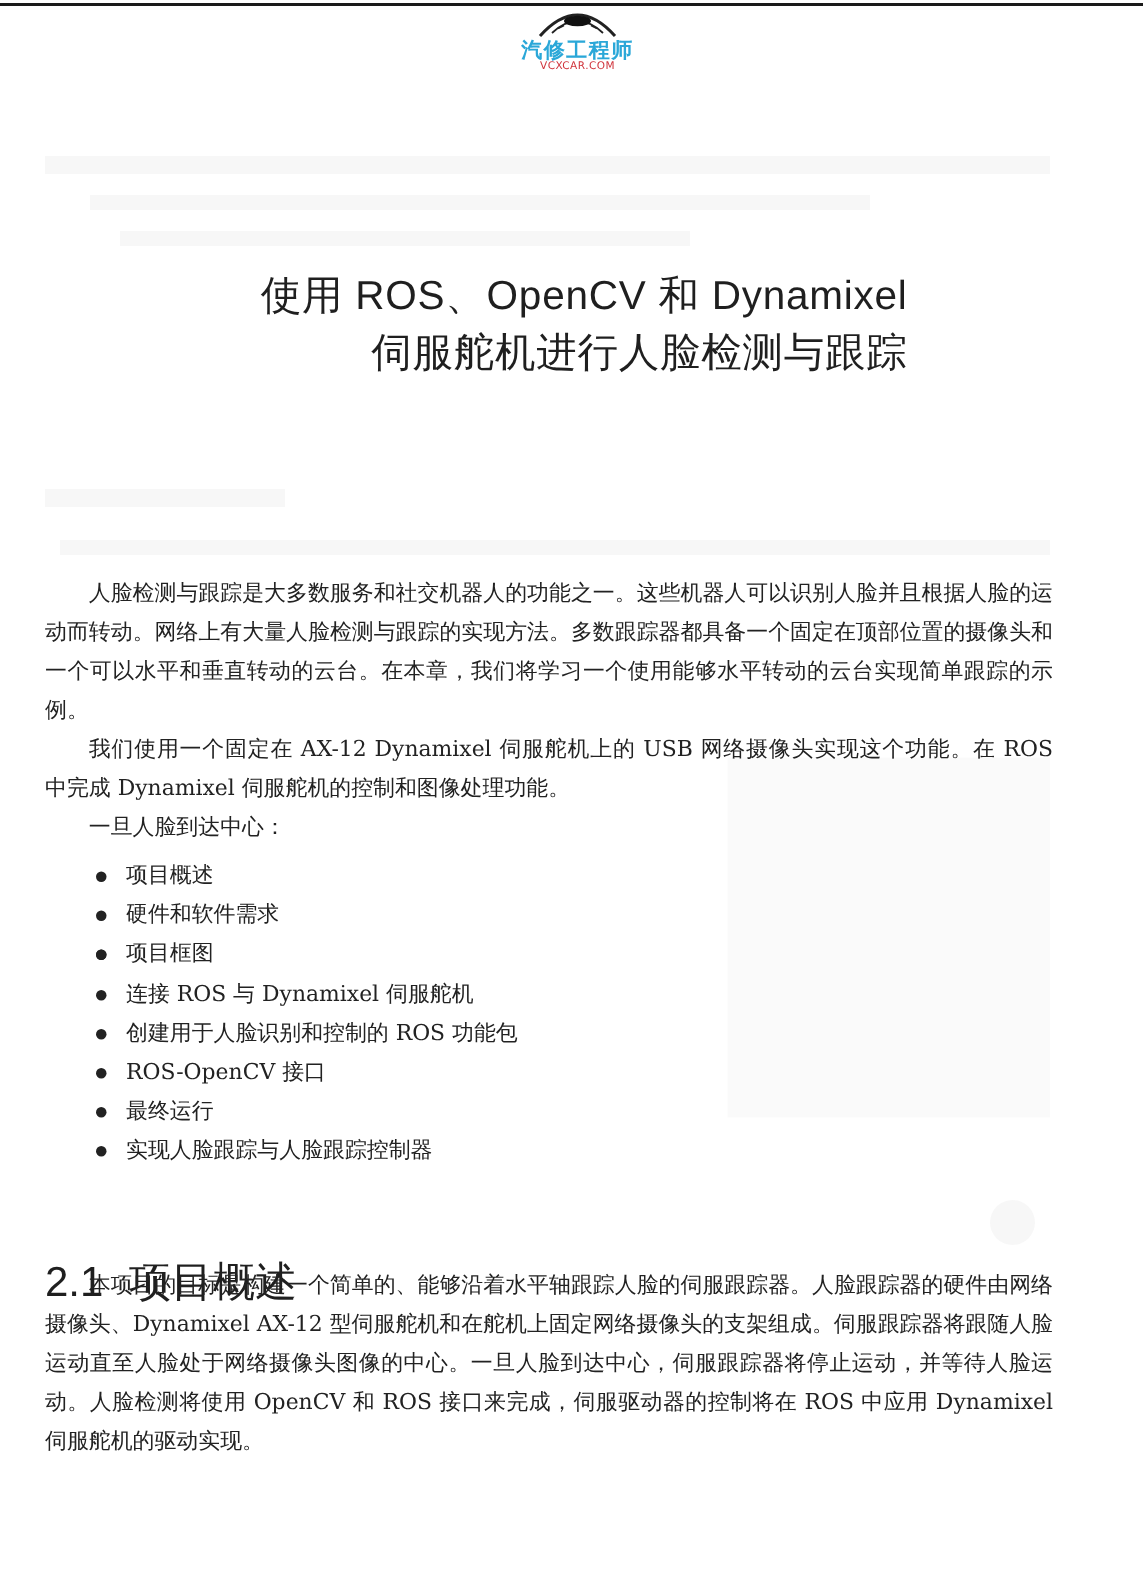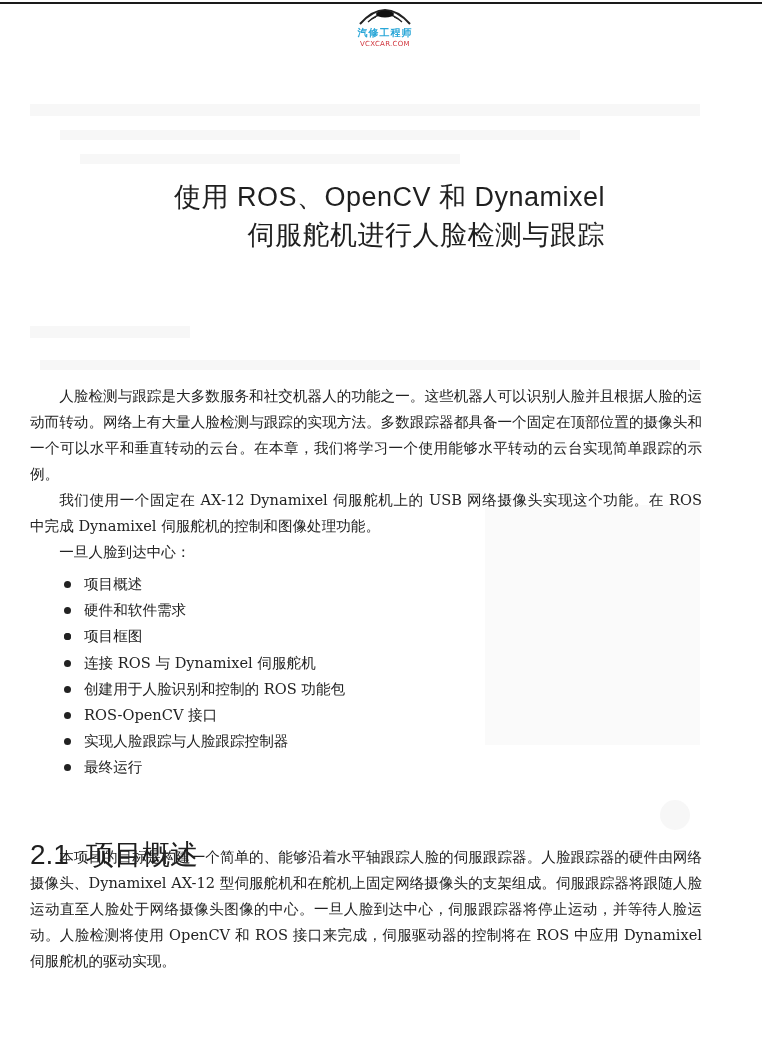--- a/index.html
+++ b/index.html
@@ -29,22 +29,22 @@
       top: 2px;
       width: 100px;
       height: 48px;
       text-align: center;
     }
     .watermark svg {
       display: block;
       margin: 0 auto;
     }
     .wm-cn {
-      font-family: Liberation Serif, serif;
-      font-size: 10px;
+      font-family: Liberation Sans, sans-serif;
+      font-size: 14px;
       font-weight: bold;
       color: #2aa7d8;
       letter-spacing: 1px;
       line-height: 14px;
       margin-top: 0px;
     }
     .wm-en {
       font-family: "DejaVu Sans", sans-serif;
       font-size: 7px;
       color: #d0343c;
@@ -167,22 +167,22 @@
 </div>
 
 <ul class="topics">
   <li><span class="bullet"></span><span>项目概述</span></li>
   <li><span class="bullet"></span><span>硬件和软件需求</span></li>
   <li><span class="bullet"></span></li>
   <li><span class="bullet"></span><span>项目框图</span></li>
   <li><span class="bullet"></span><span>连接 ROS 与 Dynamixel 伺服舵机</span></li>
   <li><span class="bullet"></span><span>创建用于人脸识别和控制的 ROS 功能包</span></li>
   <li><span class="bullet"></span><span>ROS-OpenCV 接口</span></li>
+  <li><span class="bullet"></span><span>最终运行</span></li>
   <li><span class="bullet"></span><span>实现人脸跟踪与人脸跟踪控制器</span></li>
-  <li><span class="bullet"></span><span>最终运行</span></li>
 </ul>
 
 <div class="section-heading">
   <span class="section-num">2.1</span><span>项目概述</span>
 </div>
 
 <div class="body-text section-body">
   <p class="para">本项目的目标是构建一个简单的、能够沿着水平轴跟踪人脸的伺服跟踪器。人脸跟踪器的硬件由网络摄像头、Dynamixel AX-12 型伺服舵机和在舵机上固定网络摄像头的支架组成。伺服跟踪器将跟随人脸运动直至人脸处于网络摄像头图像的中心。一旦人脸到达中心，伺服跟踪器将停止运动，并等待人脸运动。人脸检测将使用 OpenCV 和 ROS 接口来完成，伺服驱动器的控制将在 ROS 中应用 Dynamixel 伺服舵机的驱动实现。</p>
 </div>
 

